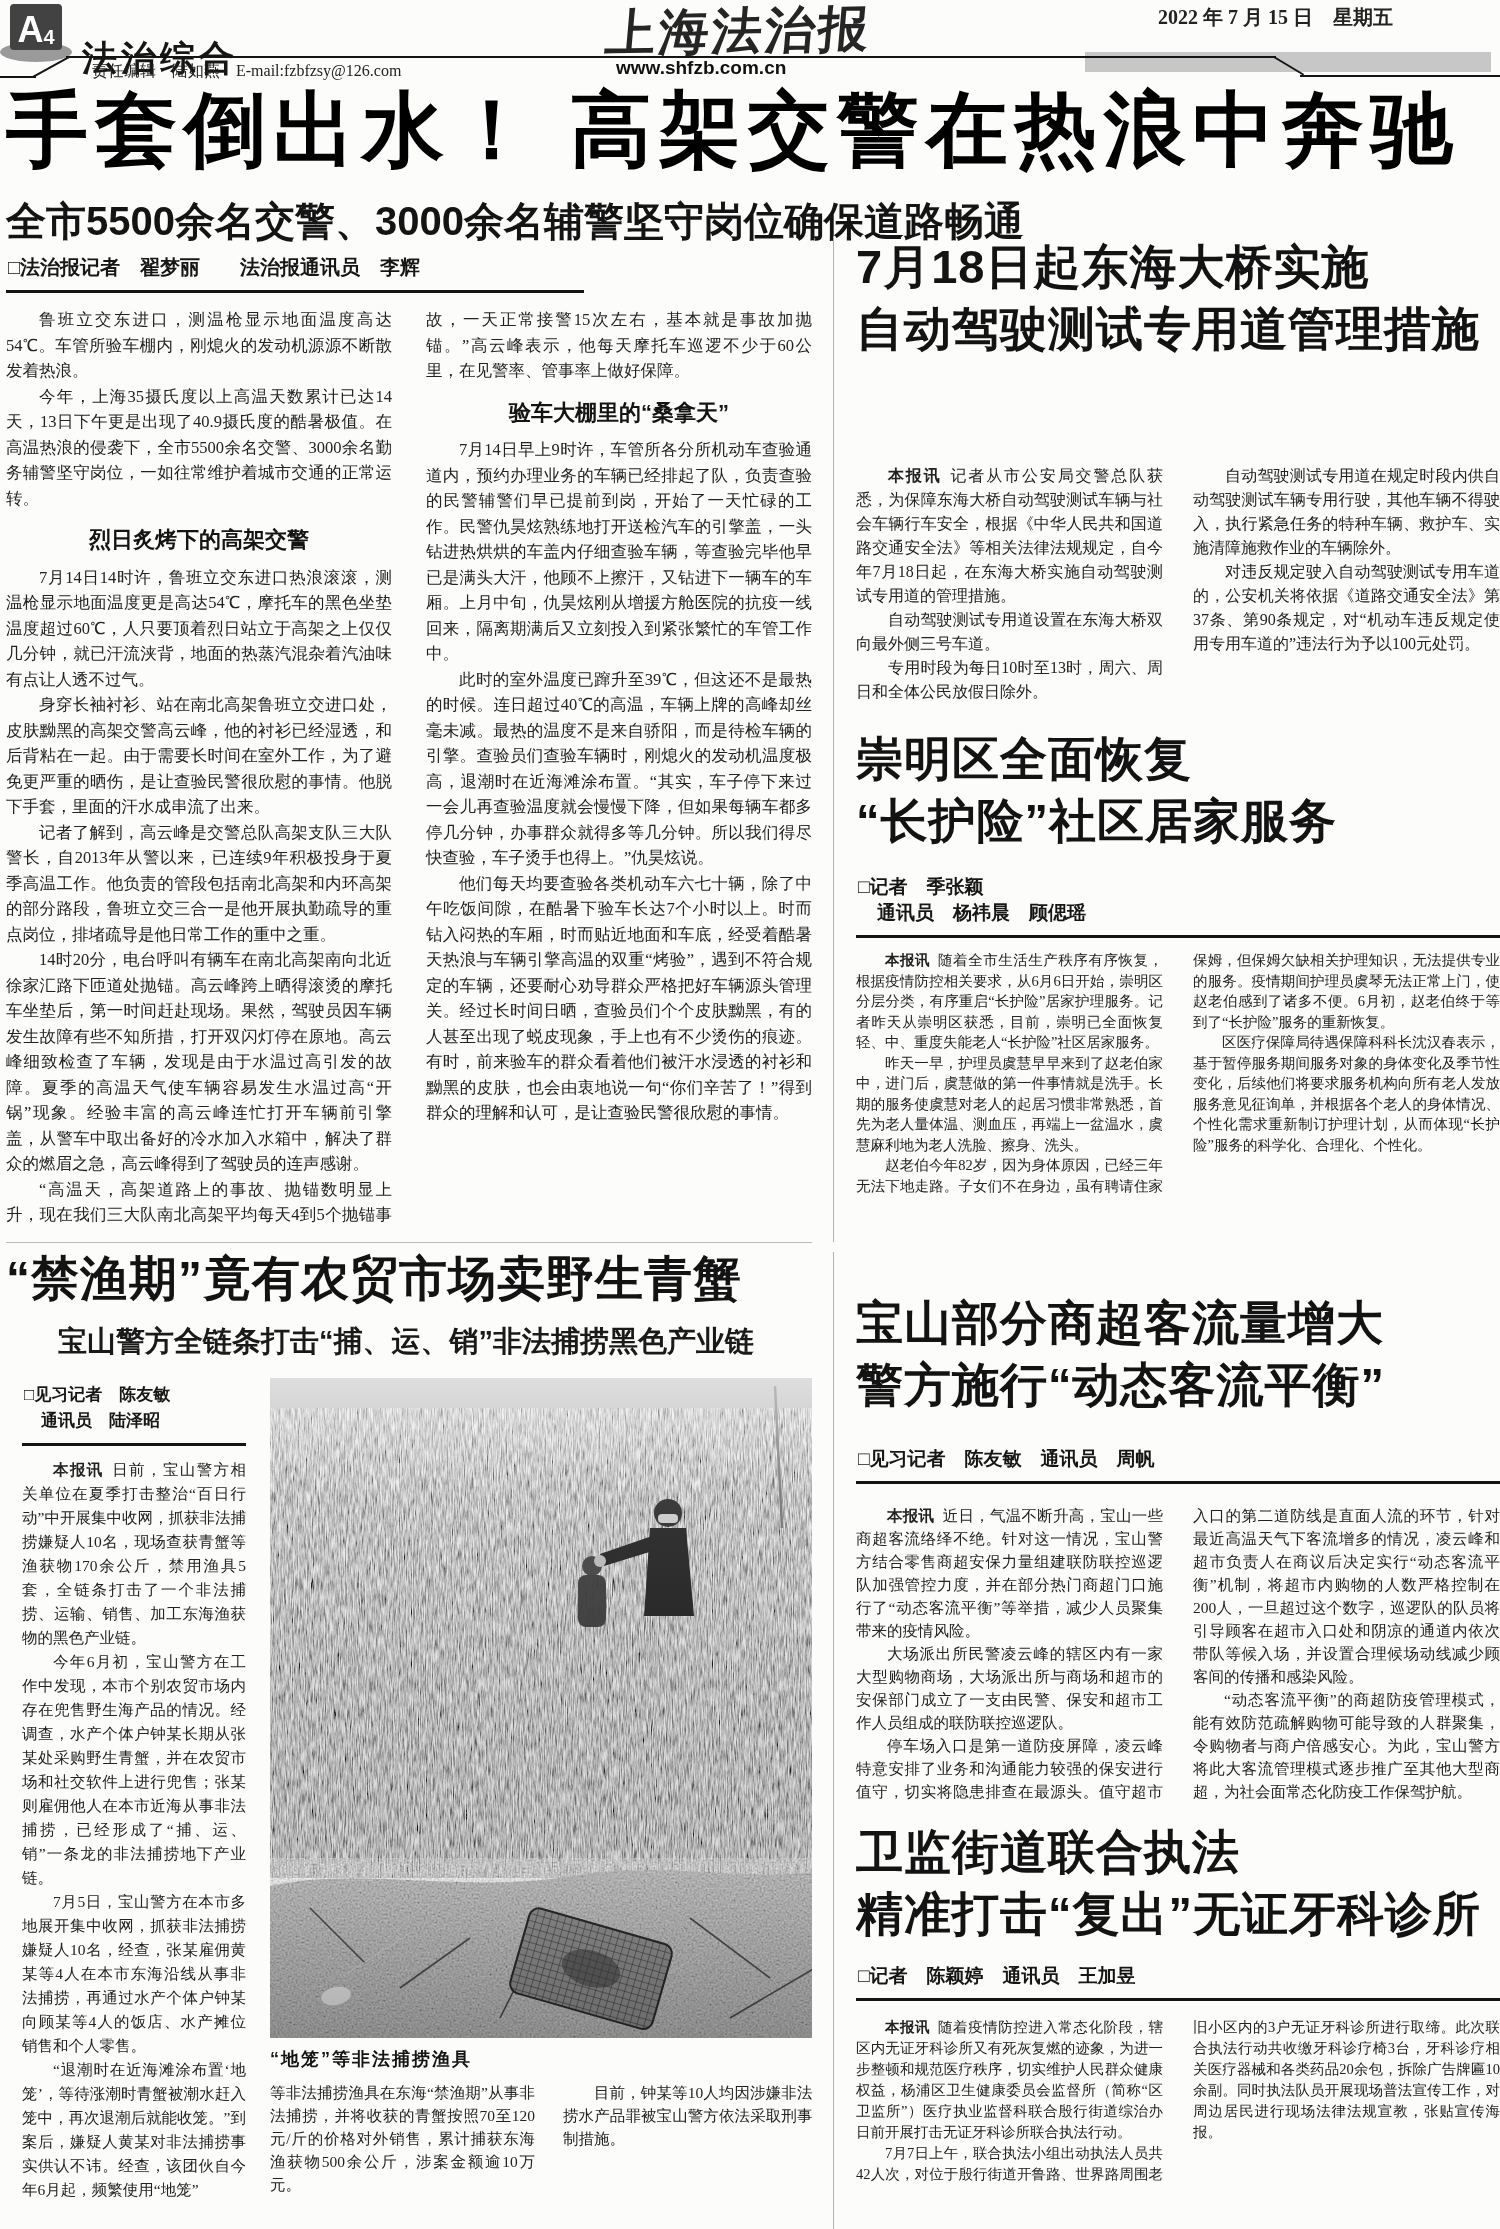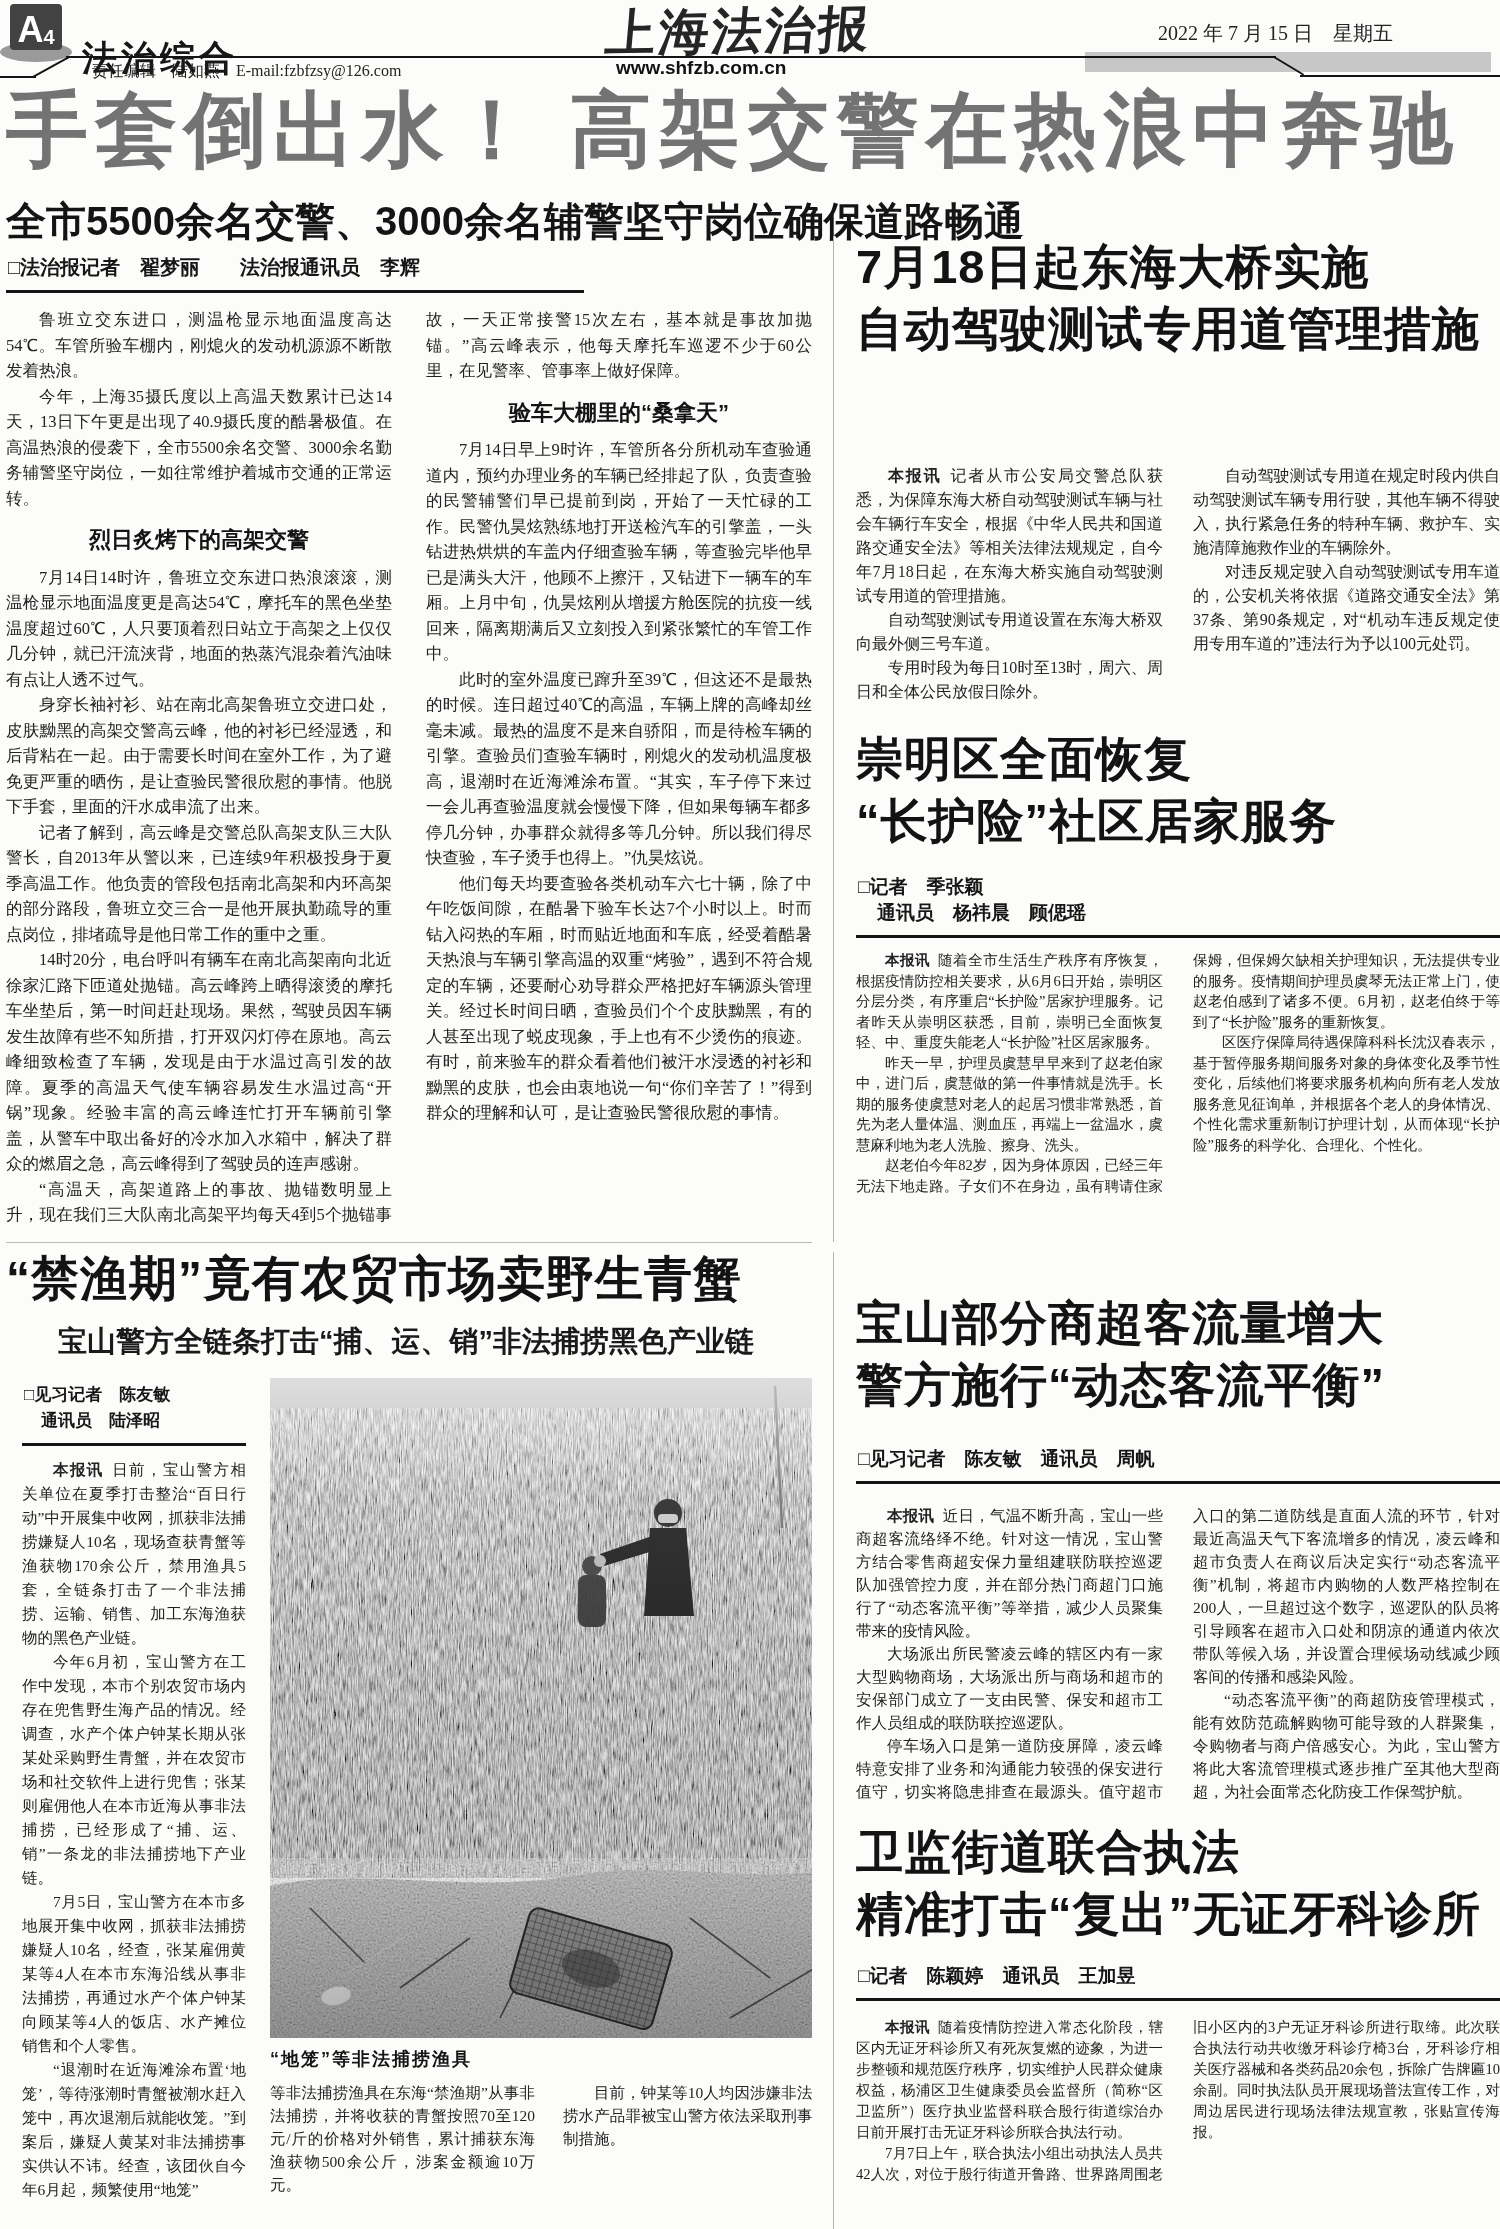--- a/index.html
+++ b/index.html
@@ -17,32 +17,32 @@
               display:flex; align-items:flex-end; justify-content:center; }
   .hd-badge .bl { font-size:36px; line-height:40px; }
   .hd-badge .bn { font-size:20px; line-height:26px; }
   .hd-section { position:absolute; left:82px; top:4px; font-size:35px; font-weight:900;
                 letter-spacing:4px; font-family:"Liberation Sans", sans-serif; color:#161616;margin-top:31px;}
   .hd-editor { position:absolute; left:92px; top:61px; font-size:16px; color:#222; }
   .hd-masthead { position:absolute; left:606px; top:-2px; font-size:50px; font-weight:900;
                  letter-spacing:3px; color:#252525; transform:skewX(-6deg) rotate(-1deg); }
   .hd-site { position:absolute; left:616px; top:57px; font-size:19px; font-weight:700;
              font-family:"Liberation Sans", sans-serif; color:#111; }
-  .hd-date { position:absolute; left:1158px; top:20px; font-size:20px; color:#222; }
+  .hd-date { position:absolute; left:1158px; top:4px; font-size:20px; color:#222;font-weight:bold; }
   .hd-graybar { position:absolute; left:1085px; top:52px; width:406px; height:20px; background:#c7c7c7; }
   .rule { position:absolute; background:#141414; height:2px; }
   #rl-a{ left:0; top:76px; width:36px; }
   #rl-b{ left:30px; top:66px; width:42px; transform:rotate(-29deg); }
   #rl-c{ left:66px; top:56px; width:1210px; }
   #rl-d{ left:1272px; top:65px; width:34px; transform:rotate(31deg); }
   #rl-e{ left:1300px; top:75px; width:200px; }
 
   
   .headline { position:absolute; left:6px; top:84px; width:1492px; white-space:nowrap;
-              font-family:"Liberation Sans", sans-serif; font-weight:900; color:#737373;
+              font-family:"Liberation Sans", sans-serif; font-weight:900; color:#000000;
               font-size:82px; line-height:1.12; letter-spacing:7px; }
   .subheadline { position:absolute; left:6px; top:194px; font-family:"Liberation Sans", sans-serif;
                  font-weight:700; font-size:40px; color:#141414; }
 
   
   .byline { font-family:"Liberation Sans", sans-serif; font-weight:700; font-size:19px;
             color:#161616; padding:4px 0 9px 2px; border-bottom:3px solid #141414; }
   .byline .ln { line-height:26px; }
   .art-title { font-family:"Liberation Sans", sans-serif; font-weight:900; color:#131313;
                font-size:47px; line-height:62px; letter-spacing:1px; }

